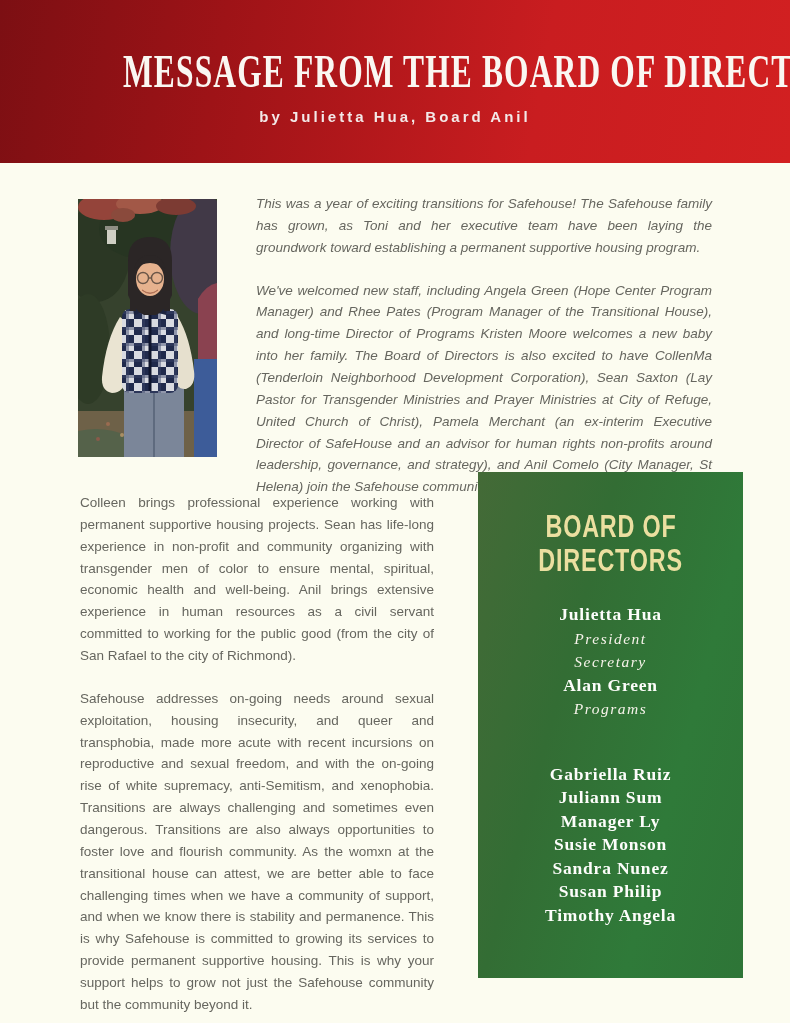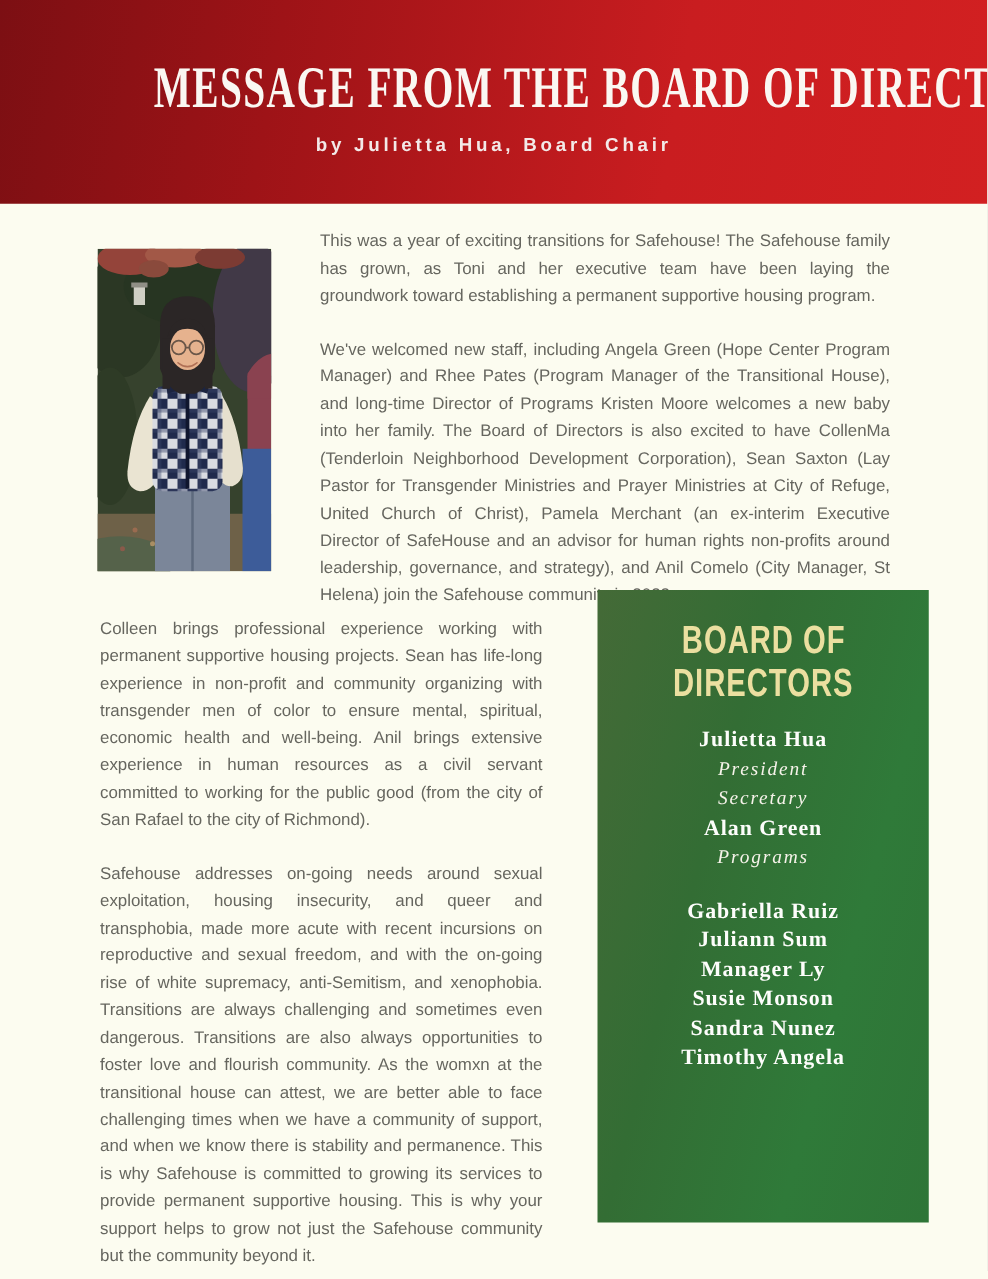--- a/index.html
+++ b/index.html
@@ -30,56 +30,56 @@
 
   
   .photo {
     position:absolute; left:78px; top:199px; width:139px; height:258px;
     display:block;
   }
 
   
   .bodytext { color:#66665F; font-size:13.5px; line-height:1.62; text-align:justify; }
   .bodytext p { margin-bottom:21px; }
-  .intro-col { position:absolute; left:256px; top:182px; width:456px; }
+  .intro-col { position:absolute; left:256px; top:193px; width:456px;font-style:italic; }
   .left-col  { position:absolute; left:80px;  top:492px; width:354px; }
 
   
   .board-box {
     position:absolute; left:478px; top:472px; width:265px; height:506px;
     background:linear-gradient(105deg,#446A37 0%,#336D34 35%,#2F7A39 70%,#2E7537 100%);
-    text-align:center; color:#FFFFFF; padding-top:24px;
+    text-align:center; color:#FFFFFF; padding-top:37px;
   }
   .board-title { line-height:1.12; }
   .board-title span {
     display:inline-block; font-size:30px; font-weight:700; letter-spacing:1px;
     transform:scale(0.78,1.05); transform-origin:center;
     color:#EBDFA0; white-space:nowrap;
   }
-  .officers { margin-top:17px; }
+  .officers { margin-top:27px; }
   .officer-name, .member-name {
     font-family:"Liberation Serif", serif; font-weight:700;
     font-size:17.5px; letter-spacing:0.8px; line-height:23.5px; color:#FDFDFB;
   }
   .officer-role {
     font-family:"Liberation Serif", serif; font-style:italic;
     font-size:15.5px; letter-spacing:1.5px; line-height:23.5px; color:#F6F3EA;
   }
-  .members { margin-top:19px; }
+  .members { margin-top:42px; }
 </style>
 </head>
 <body>
 
 <div class="page">
 
   <div class="header">
     <div>
       <span class="header-title">MESSAGE FROM THE BOARD OF DIRECTORS</span>
     </div>
-    <div class="header-subtitle">by Julietta Hua, Board Chair</div>
+    <div class="header-subtitle">by Julietta Hua, Board Anil</div>
   </div>
 
   <svg class="photo" viewBox="0 0 139 258" xmlns="http://www.w3.org/2000/svg" preserveAspectRatio="none">
     <defs>
       <pattern id="plaid" width="16" height="16" patternUnits="userSpaceOnUse">
         <rect width="16" height="16" fill="#202A4C"></rect>
         <rect x="0" y="0" width="8" height="8" fill="#D9DBE1"></rect>
         <rect x="8" y="8" width="8" height="8" fill="#D9DBE1"></rect>
         <rect x="0" y="0" width="16" height="3" fill="#3A4468" opacity="0.45"></rect>
         <rect x="0" y="0" width="3" height="16" fill="#3A4468" opacity="0.45"></rect>
@@ -160,17 +160,18 @@
       <div class="officer-name">Alan Green</div>
       <div class="officer-role">Programs</div>
     </div>
 
     <div class="members">
       <div class="member-name">Gabriella Ruiz</div>
       <div class="member-name">Juliann Sum</div>
       <div class="member-name">Manager Ly</div>
       <div class="member-name">Susie Monson</div>
       <div class="member-name">Sandra Nunez</div>
+      <div class="member-name">Susan Philip</div>
       <div class="member-name">Timothy Angela</div>
     </div>
   </div>
 
 </div>
 
 </body></html>

